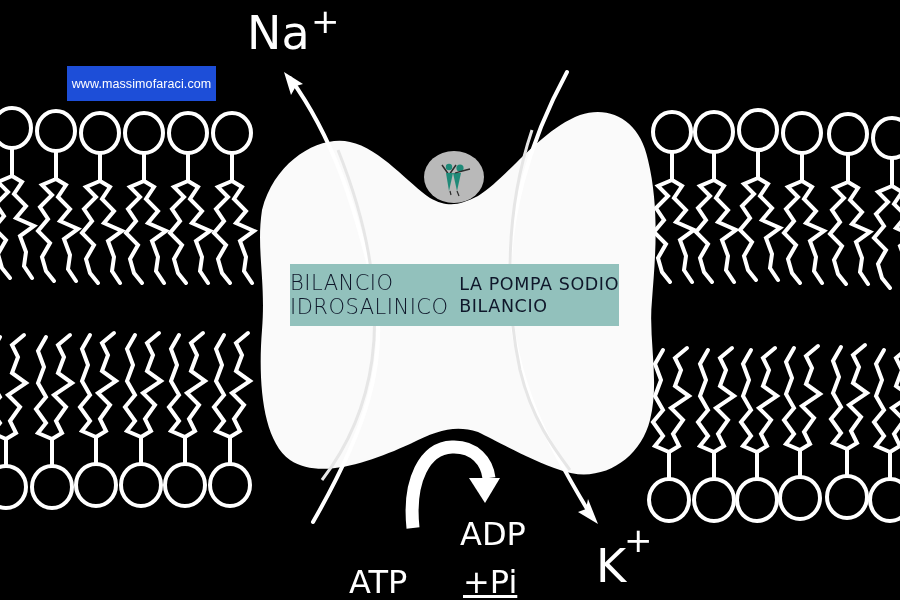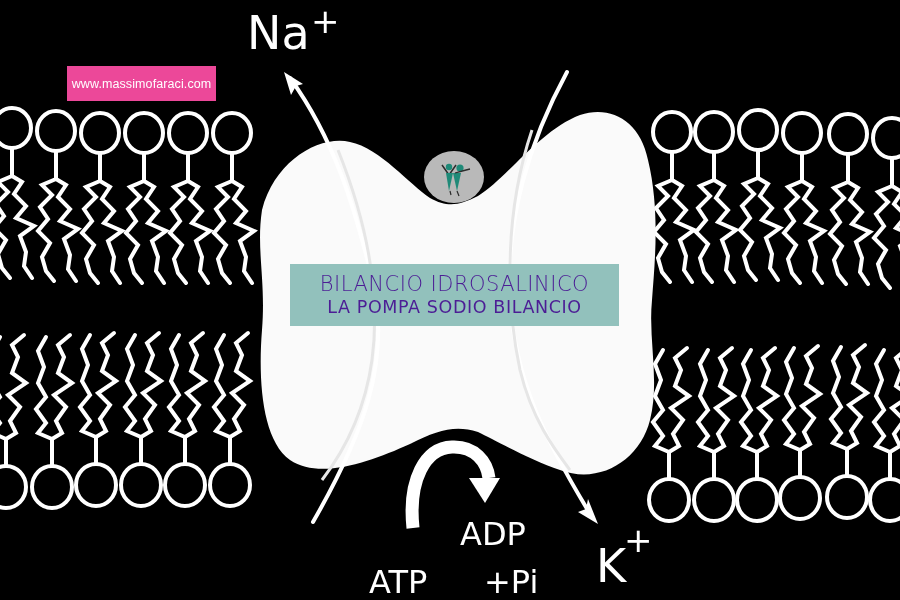--- a/index.html
+++ b/index.html
@@ -2,24 +2,24 @@
 <html><head>
 <meta charset="utf-8">
 <style>
   html, body { margin:0; padding:0; }
   body { width:900px; height:600px; background:#000; overflow:hidden; position:relative; font-family:"DejaVu Sans", sans-serif; }
   #stage { position:absolute; left:0; top:0; width:900px; height:600px; }
   .label { position:absolute; color:#fff; font-family:"DejaVu Sans", sans-serif; line-height:1; white-space:nowrap; }
   .ion-main { font-size:46px; }
   .ion-sup { font-size:34px; position:absolute; }
   .chem { font-size:32px; }
-  #watermark { position:absolute; left:67px; top:66px; width:149px; height:35px; background:#ec4899; color:#fff;
+  #watermark { position:absolute; left:67px; top:66px; width:149px; height:35px; background:#1d4ed8; color:#fff;
     font-family:"Liberation Sans", sans-serif; font-size:12.5px; display:flex; align-items:center; justify-content:center; letter-spacing:0.1px; }
-  #title-box { position:absolute; left:290px; top:264px; width:329px; height:62px; background:#92c1bc; color:#4c1d95;
-    display:flex; flex-direction:column; align-items:center; justify-content:center; font-family:"DejaVu Sans", sans-serif; }
+  #title-box { position:absolute; left:290px; top:264px; width:329px; height:62px; background:#92c1bc; color:#0f172a;
+    display:flex; flex-direction:row; align-items:center; justify-content:center; font-family:"DejaVu Sans", sans-serif; }
   #title-box .t1 { font-size:21px; letter-spacing:0.5px; line-height:24px; font-weight:300; }
   #title-box .t2 { font-size:17.5px; letter-spacing:0.6px; line-height:22px; }
   #logo { position:absolute; left:424px; top:151px; width:60px; height:52px; border-radius:50%; background:#b9b9b9; }
 </style>
 </head>
 <body>
 
 <svg id="stage" width="900" height="600" viewBox="0 0 900 600" xmlns="http://www.w3.org/2000/svg">
   <defs>
 
@@ -130,15 +130,15 @@
 <div class="label" style="left:247px; top:10px;">
   <span class="ion-main">Na</span>
   <span class="ion-sup" style="left:64px; top:-6px;">+</span>
 </div>
 
 <div class="label" style="left:596px; top:543px;">
   <span class="ion-main">K</span>
   <span class="ion-sup" style="left:28px; top:-20px;">+</span>
 </div>
 
-<div class="label chem" style="left:369px; top:566px;">ATP</div>
+<div class="label chem" style="left:349px; top:566px;">ATP</div>
 <div class="label chem" style="left:460px; top:518px;text-align:right;">ADP</div>
-<div class="label chem" style="left:484px; top:566px;">+Pi</div>
+<div class="label chem" style="left:463px; top:566px;text-decoration:underline;">+Pi</div>
 
 </body></html>

